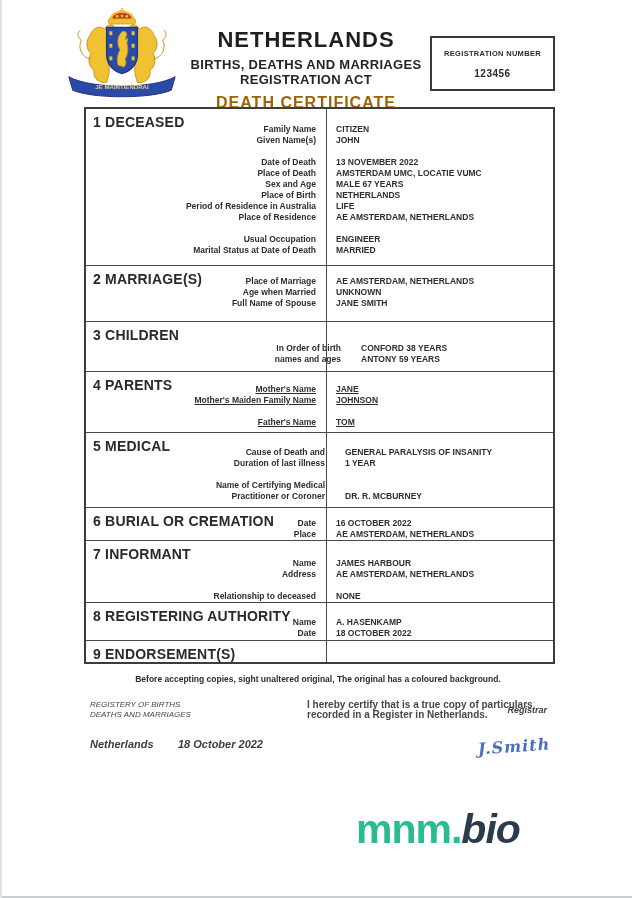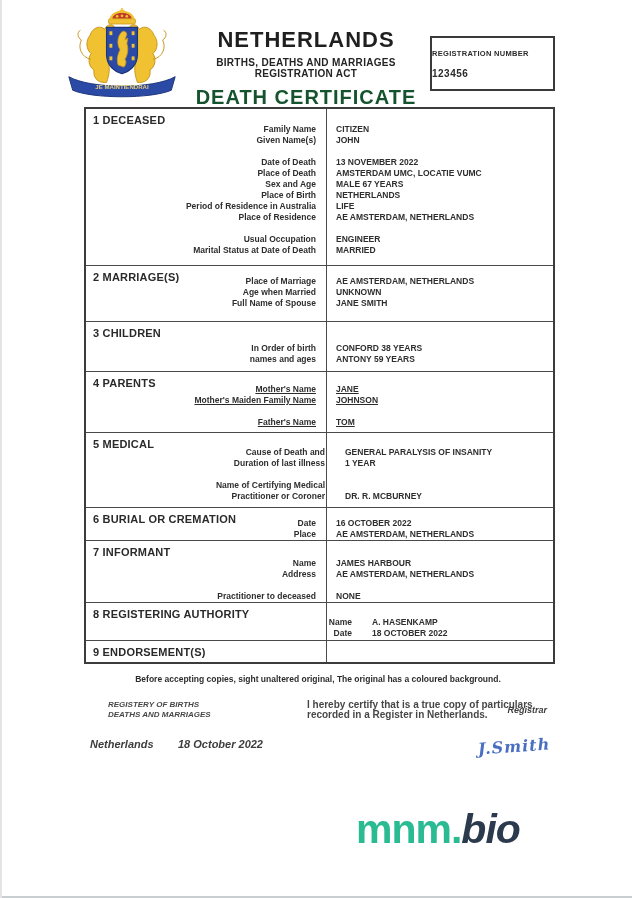--- a/index.html
+++ b/index.html
@@ -14,68 +14,68 @@
   }
   .page-bottom-edge {
     position:absolute; left:0; bottom:0; width:632px; height:2px;
     background:#c9ced1;
   }
 
   
   .crest { position:absolute; left:62px; top:5px; width:116px; height:97px; }
   .title-block { position:absolute; left:186px; top:27px; width:236px; text-align:center; }
   .country-title { font-size:22px; font-weight:bold; letter-spacing:1px; color:#1f1f1f; }
-  .act-title { font-size:10px; font-weight:bold; letter-spacing:.3px; margin-top:4px; color:#242424; }
-  .doc-title { font-size:20px; font-weight:bold; letter-spacing:1px; margin-top:7px; color:#14532d; }
+  .act-title { font-size:13px; font-weight:bold; letter-spacing:.3px; margin-top:4px; color:#242424; }
+  .doc-title { font-size:16px; font-weight:bold; letter-spacing:1px; margin-top:7px; color:#a16207; }
   .reg-box {
     position:absolute; left:428px; top:36px; width:125px; height:55px;
-    border:2px solid #3a3a3a; text-align:left; padding-top:11px;
+    border:2px solid #3a3a3a; text-align:center; padding-top:11px;
   }
   .reg-label { font-size:7.5px; font-weight:bold; letter-spacing:.3px; color:#2b2b2b; }
   .reg-number { font-size:10px; font-weight:bold; margin-top:10px; letter-spacing:.5px; color:#2b2b2b; }
 
   
   .cert-table {
     position:absolute; left:82px; top:107px; width:471px;
     border:2px solid #3c3c3c; background:#fff;
   }
   .section { position:relative; }
   .section + .section { border-top:1px solid #4a4a4a; }
   .section::before {
     content:""; position:absolute; left:240px; top:0; bottom:0; width:1px;
     background:#4a4a4a;
   }
   .sec-title {
     position:absolute; top:5px; left:7px;
-    font-size:11px; font-weight:bold; letter-spacing:.2px; color:#2a2a2a;
+    font-size:14px; font-weight:bold; letter-spacing:.2px; color:#2a2a2a;
     white-space:nowrap;
     text-align:center;
   }
   .sec-grid { display:grid; grid-template-columns:240px 1fr; }
   .lbl, .val { min-height:11px; line-height:11px; font-size:8.5px; font-weight:bold; color:#2e2e2e; }
   .lbl { text-align:right; padding-right:10px; }
   .val { padding-left:10px; }
   .sec-1 { min-height:156px; } .sec-1 .sec-grid { padding-top:15px; }
   .sec-2 { min-height:56px;  } .sec-2 .sec-grid { padding-top:10px; }
-  .sec-3 { min-height:50px;  } .sec-3 .sec-grid { padding-top:21px; }
+  .sec-3 { min-height:50px;  } .sec-3 .sec-grid { padding-top:21px;padding-left:25px; }
   .sec-4 { min-height:61px;text-decoration:underline;  } .sec-4 .sec-grid { padding-top:12px; }
   .sec-5 { min-height:75px;  } .sec-5 .sec-grid { padding-top:14px;padding-left:9px; }
   .sec-6 { min-height:32px;  } .sec-6 .sec-grid { padding-top:10px; }
   .sec-7 { min-height:61px;  } .sec-7 .sec-grid { padding-top:17px; }
-  .sec-8 { min-height:38px;padding-left:36px;  } .sec-8 .sec-grid { padding-top:14px; }
+  .sec-8 { min-height:38px;  } .sec-8 .sec-grid { padding-top:14px; }
   .sec-9 { min-height:22px;  }
 
   
   .notice {
     position:absolute; left:0; top:674px; width:632px; text-align:center;
     font-size:8.5px; font-weight:bold; color:#2c2c2c;
   }
   .registry-block {
-    position:absolute; left:106px; top:700px;
-    font-size:8px; font-style:italic; font-weight:bold; color:#474747; line-height:10px;
+    position:absolute; left:88px; top:700px;
+    font-size:8px; font-style:italic; font-weight:normal; color:#474747; line-height:10px;
   }
   .certify-block {
     position:absolute; left:305px; top:700px; width:235px;
     font-size:10px; font-weight:bold; color:#474747; line-height:10px;
   }
   .registrar-label {
     position:absolute; left:430px; top:705px; width:115px; text-align:right;
     font-size:9px; font-style:italic; font-weight:bold; color:#3d3d3d;
   }
   .signature {
@@ -242,21 +242,21 @@
     </div>
     <div class="section sec-7">
       <div class="sec-title">7 INFORMANT</div>
       <div class="sec-grid">
         <div class="lbl">Name</div>
         <div class="val">JAMES HARBOUR</div>
         <div class="lbl">Address</div>
         <div class="val">AE AMSTERDAM, NETHERLANDS</div>
         <div class="lbl"></div>
         <div class="val"></div>
-        <div class="lbl">Practitioner to deceased</div>
+        <div class="lbl">Relationship to deceased</div>
         <div class="val">NONE</div>
       </div>
     </div>
     <div class="section sec-8">
       <div class="sec-title">8 REGISTERING AUTHORITY</div>
       <div class="sec-grid">
         <div class="lbl">Name</div>
         <div class="val">A. HASENKAMP</div>
         <div class="lbl">Date</div>
         <div class="val">18 OCTOBER 2022</div>

